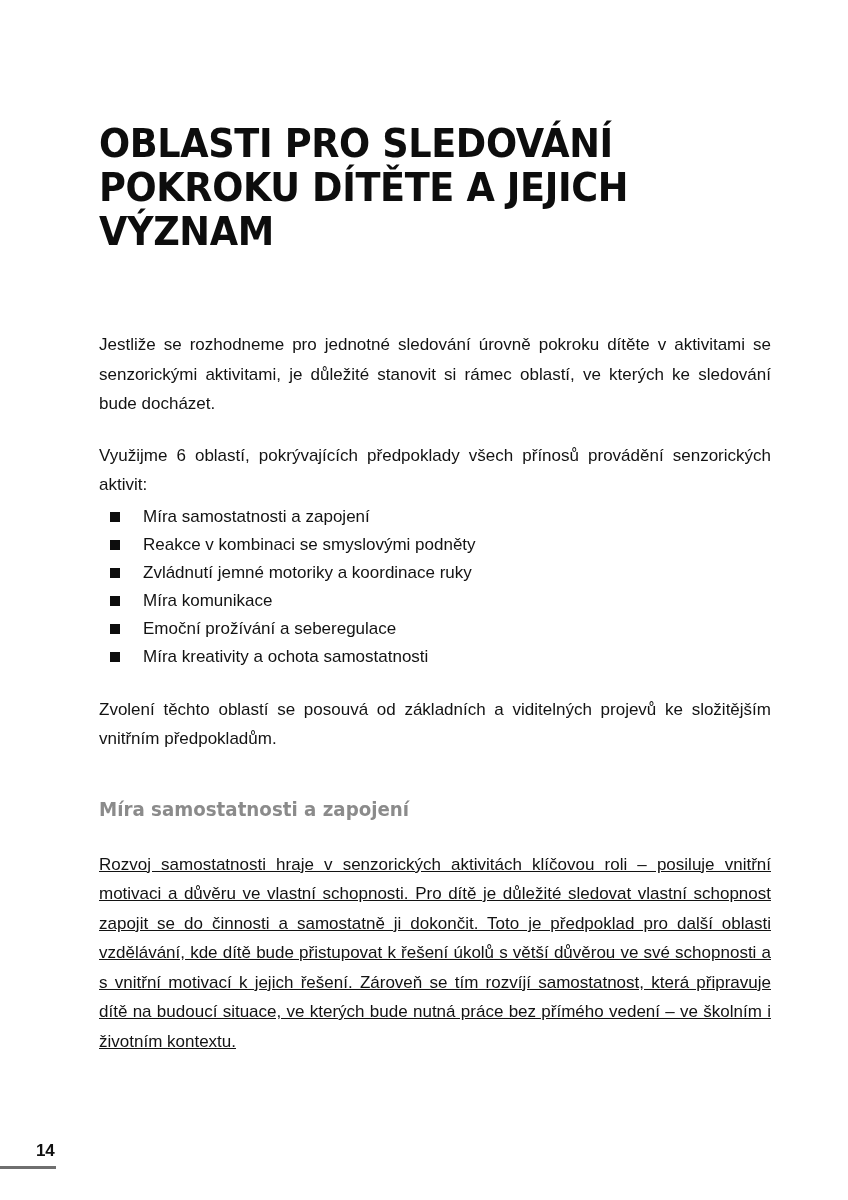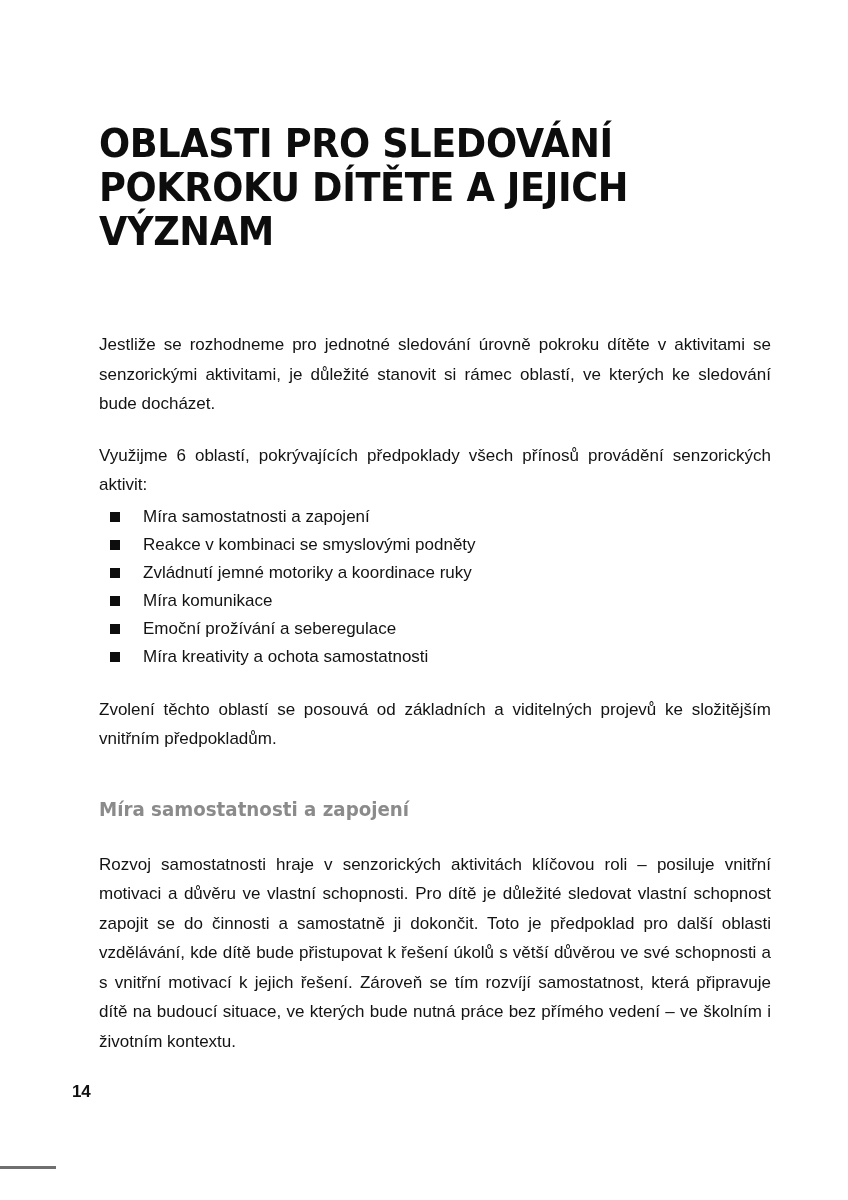--- a/index.html
+++ b/index.html
@@ -50,21 +50,21 @@
 
   p.body-par {
     margin: 0 0 22px 0;
     font-size: 17px;
     line-height: 29.5px;
     text-align: justify;
     text-justify: inter-word;
     color: #131313;
   }
   p.body-par.tight { margin-bottom: 0; }
-  p.body-par:last-child { margin-bottom: 8px; }
+  p.body-par:last-child { margin-bottom: 8px; text-decoration: underline; }
 
   
   ul.area-list {
     list-style: none;
     margin: 3px 0 0 0;
     padding: 0;
   }
   ul.area-list li {
     position: relative;
     padding-left: 44px;
@@ -103,26 +103,25 @@
     position: absolute;
     left: 0;
     top: 1166px;
     width: 56px;
     height: 3px;
     background: #6f6f6f;
   }
   .page-number {
     position: absolute;
     left: 36px;
-    top: 1082px;
+    top: 1141px;
     font-size: 17px;
     font-weight: 700;
     color: #111111;
     letter-spacing: -0.2px;
-    margin-left: 36px;
   }
 </style>
 </head>
 <body>
 
 <div class="page">
 
   <h1 class="page-title">
     <span class="tline">OBLASTI PRO SLEDOVÁNÍ</span>
     <span class="tline">POKROKU DÍTĚTE A JEJICH</span>

